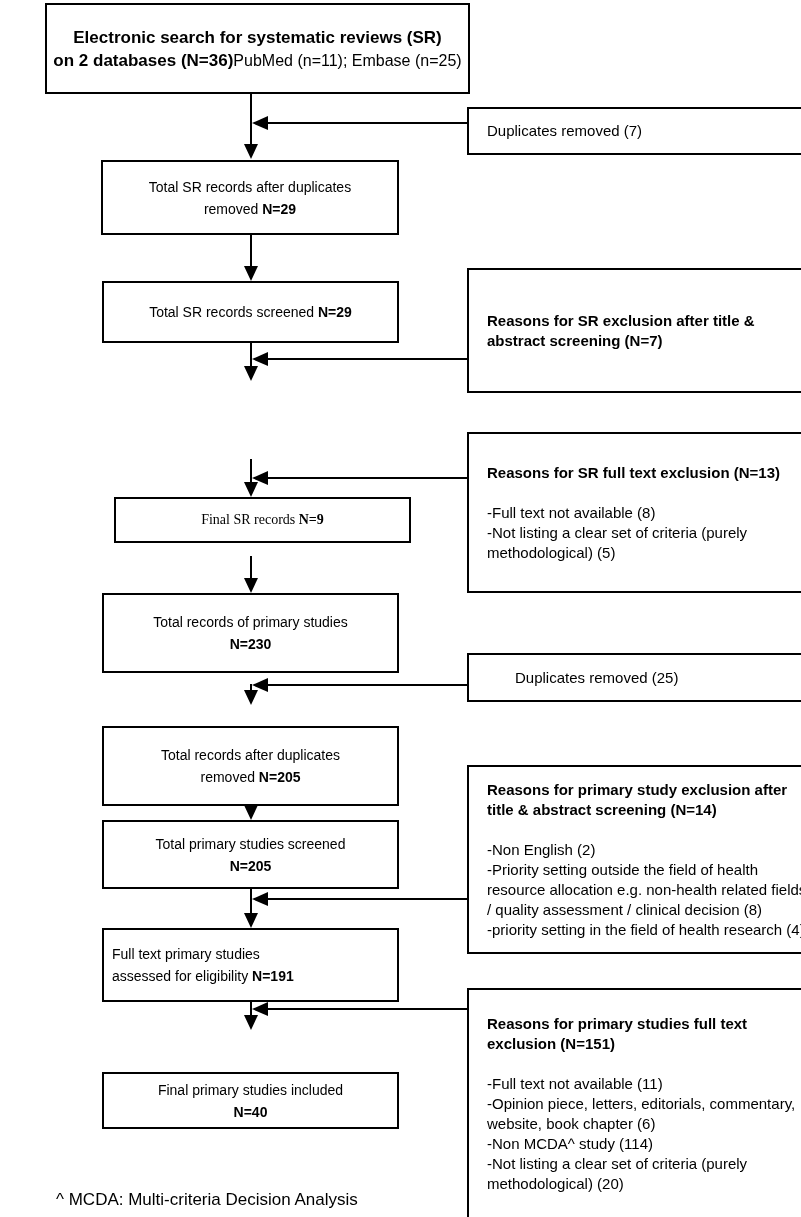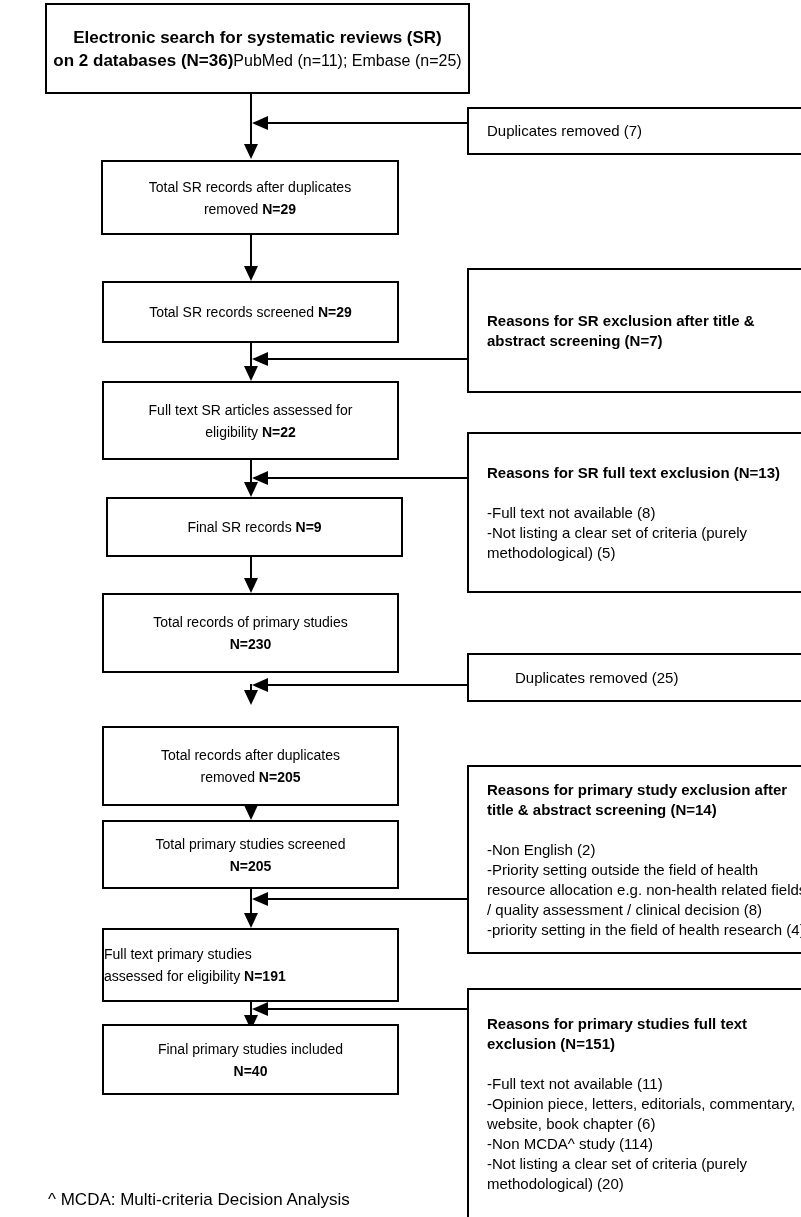--- a/index.html
+++ b/index.html
@@ -27,21 +27,21 @@
     display: flex;
     align-items: center;
   }
   
   .fbox {
     font-size: 14px;
     line-height: 22px;
     text-align: center;
   }
   .fbox .txt { white-space: pre-line; width: 100%; padding: 0 10px; }
-  .fbox.align-left .txt { text-align: left; padding-left: 0; }
+  .fbox.align-left .txt { text-align: left; padding-left: 8px; }
   
   .tbox {
     justify-content: center;
     text-align: center;
     font-size: 16px;
     line-height: 23px;
   }
   .tbox .txt { white-space: pre-line; width: 100%; }
   .tbox .ttl { font-weight: bold; font-size: 17px; }
   
@@ -50,21 +50,21 @@
     line-height: 20px;
     text-align: left;
   }
   .sbox .inner { width: 100%; padding-left: 18px; padding-right: 2px; }
   .sbox .hdr { font-weight: bold; white-space: pre-line; }
   .sbox .items { margin-top: 20px; }
   .sbox .item { white-space: pre-line; }
   .plain { font-size: 15px; }
   #footnote {
     position: absolute;
-    left: 6px;
+    left: 14px;
     top: 1189px;
     font-size: 17px;
     line-height: 22px;
     white-space: pre;
     text-align: right;
   }
   b { font-weight: bold; }
 </style>
 </head>
 <body>
@@ -113,26 +113,22 @@
 
   <div class="box fbox" style="left:59px; top:160px; width:298px; height:75px;">
     <div class="txt"><span>Total SR records after duplicates
 removed </span><b>N=29</b></div>
   </div>
 
   <div class="box fbox" style="left:60px; top:281px; width:297px; height:62px;">
     <div class="txt"><span>Total SR records screened </span><b>N=29</b></div>
   </div>
 
-  <div class="box fbox" style="left:60px; top:381px; width:297px; height:79px;">
-    <div class="txt"><span>Full text SR articles assessed for
-eligibility </span><b>N=22</b></div>
-  </div>
-
-  <div class="box fbox" style="left:64px; top:497px; width:297px; height:60px;">
+
+  <div class="box fbox" style="left:72px; top:497px; width:297px; height:46px;font-family:Liberation Serif, serif;">
     <div class="txt"><span>Final SR records </span><b>N=9</b></div>
   </div>
 
   <div class="box fbox" style="left:60px; top:593px; width:297px; height:80px;">
     <div class="txt"><span>Total records of primary studies
 </span><b>N=230</b></div>
   </div>
 
   <div class="box fbox" style="left:60px; top:726px; width:297px; height:80px;">
     <div class="txt"><span>Total records after duplicates
@@ -142,21 +138,21 @@
   <div class="box fbox" style="left:60px; top:820px; width:297px; height:69px;">
     <div class="txt"><span>Total primary studies screened
 </span><b>N=205</b></div>
   </div>
 
   <div class="box fbox align-left" style="left:60px; top:928px; width:297px; height:74px;">
     <div class="txt"><span>Full text primary studies
 assessed for eligibility </span><b>N=191</b></div>
   </div>
 
-  <div class="box fbox" style="left:60px; top:1024px; width:297px; height:71px;">
+  <div class="box fbox" style="left:60px; top:1072px; width:297px; height:57px;">
     <div class="txt"><span>Final primary studies included
 </span><b>N=40</b></div>
   </div>
 
   <div class="box sbox plain" style="left:425px; top:107px; width:363px; height:48px;">
     <div class="inner">
       <span>Duplicates removed (7)</span>
     </div>
   </div>
 

